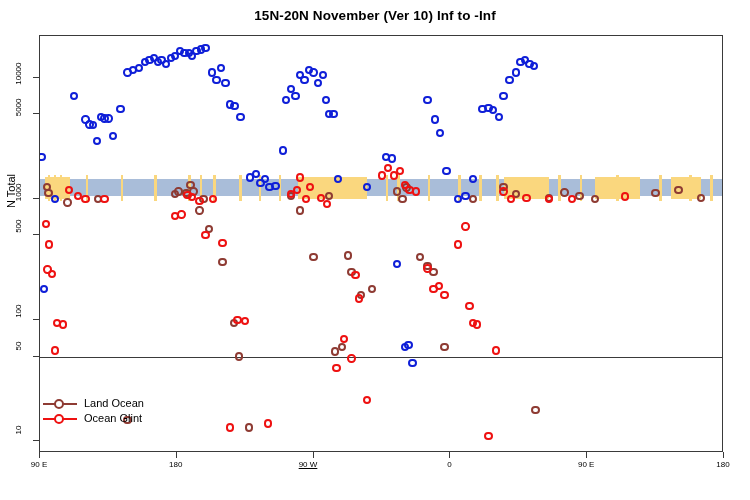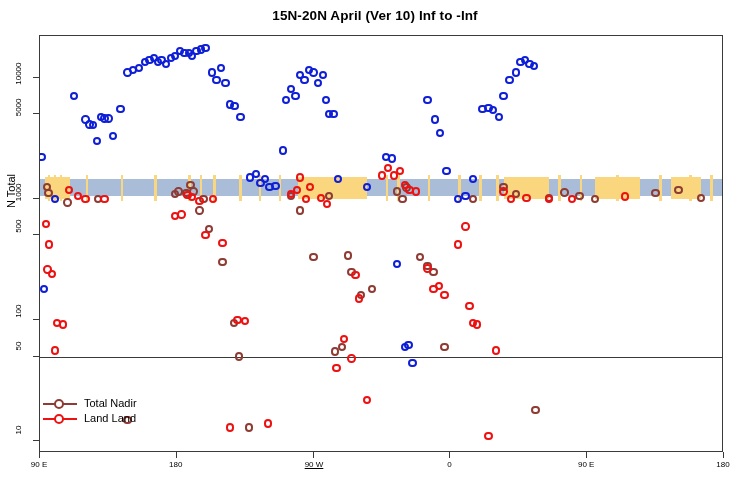--- a/index.html
+++ b/index.html
@@ -43,21 +43,21 @@
   .lg-line{position:absolute;left:0;top:7px;width:34px;height:1.6px;}
   .lg-mk{position:absolute;left:11px;top:2.5px;width:10px;height:10px;
          border-radius:50%;box-sizing:border-box;background:#fff;}
   .lg-tx{position:absolute;left:41px;top:0;font-size:11px;line-height:15px;}
 </style>
 </head>
 <body>
 
 <div id="stage">
 
-  <div id="title">15N-20N April (Ver 10)   Inf to -Inf</div>
+  <div id="title">15N-20N November (Ver 10)   Inf to -Inf</div>
 
   <div id="ylabel">
     <span>N Total</span>
   </div>
 
   <div id="plot">
       <div class="band steel" style="left: 0px; width: 684px; top: 143.196px; height: 16.9959px; background: rgb(169, 189, 217);"></div>
       <div class="band gold" style="left: 4.56px; width: 25.84px; top: 141.411px; height: 21.3501px; background: rgb(250, 215, 126);"></div>
       <div class="band gold" style="left: 258.4px; width: 68.4px; top: 141.411px; height: 21.3501px; background: rgb(250, 215, 126);"></div>
       <div class="band gold" style="left: 463.6px; width: 45.6px; top: 141.411px; height: 21.3501px; background: rgb(250, 215, 126);"></div>
@@ -291,35 +291,35 @@
       <div class="ylab" style="left: 5px; top: 191.761px; width: 26px; transform-origin: 50% 50%;">1000</div>
       <div class="ytick" style="left: 33px; top: 113.015px; right: auto; position: absolute;"></div>
       <div class="ylab" style="left: 5px; top: 107.015px; width: 26px; transform-origin: 50% 50%;">5000</div>
       <div class="ytick" style="left: 33px; top: 76.5168px; right: auto; position: absolute;"></div>
       <div class="ylab" style="left: 5px; top: 70.5168px; width: 26px; transform-origin: 50% 50%;">10000</div>
       <div class="xtick" style="left: 39px; top: 452px;"></div>
       <div class="xlab" style="left: 14px; top: 460px; width: 50px;">90 E</div>
       <div class="xtick" style="left: 175.8px; top: 452px;"></div>
       <div class="xlab" style="left: 150.8px; top: 460px; width: 50px;">180</div>
       <div class="xtick" style="left: 312.6px; top: 452px;"></div>
-      <div class="xlab" style="left: 289px; top: 460px; width: 50px; text-decoration: underline;">90 W</div>
+      <div class="xlab" style="left: 283px; top: 460px; width: 50px; text-decoration: underline;">90 W</div>
       <div class="xtick" style="left: 449.4px; top: 452px;"></div>
       <div class="xlab" style="left: 424.4px; top: 460px; width: 50px;">0</div>
       <div class="xtick" style="left: 586.2px; top: 452px;"></div>
       <div class="xlab" style="left: 561.2px; top: 460px; width: 50px;">90 E</div>
       <div class="xtick" style="left: 723px; top: 452px;"></div>
       <div class="xlab" style="left: 698px; top: 460px; width: 50px;">180</div>
     </div>
 
   <div id="legend">
       <div class="lg-row">
         <div class="lg-line" style="background: rgb(142, 59, 51);"></div>
         <div class="lg-mk" style="border: 2.1px solid rgb(142, 59, 51);"></div>
-        <div class="lg-tx">Total Nadir</div>
+        <div class="lg-tx">Land Ocean</div>
       </div>
       <div class="lg-row">
         <div class="lg-line" style="background: rgb(238, 17, 17);"></div>
         <div class="lg-mk" style="border: 2.1px solid rgb(238, 17, 17);"></div>
-        <div class="lg-tx">Land Land</div>
+        <div class="lg-tx">Ocean Glint</div>
       </div>
     </div>
 
 </div>
 
 </body></html>

